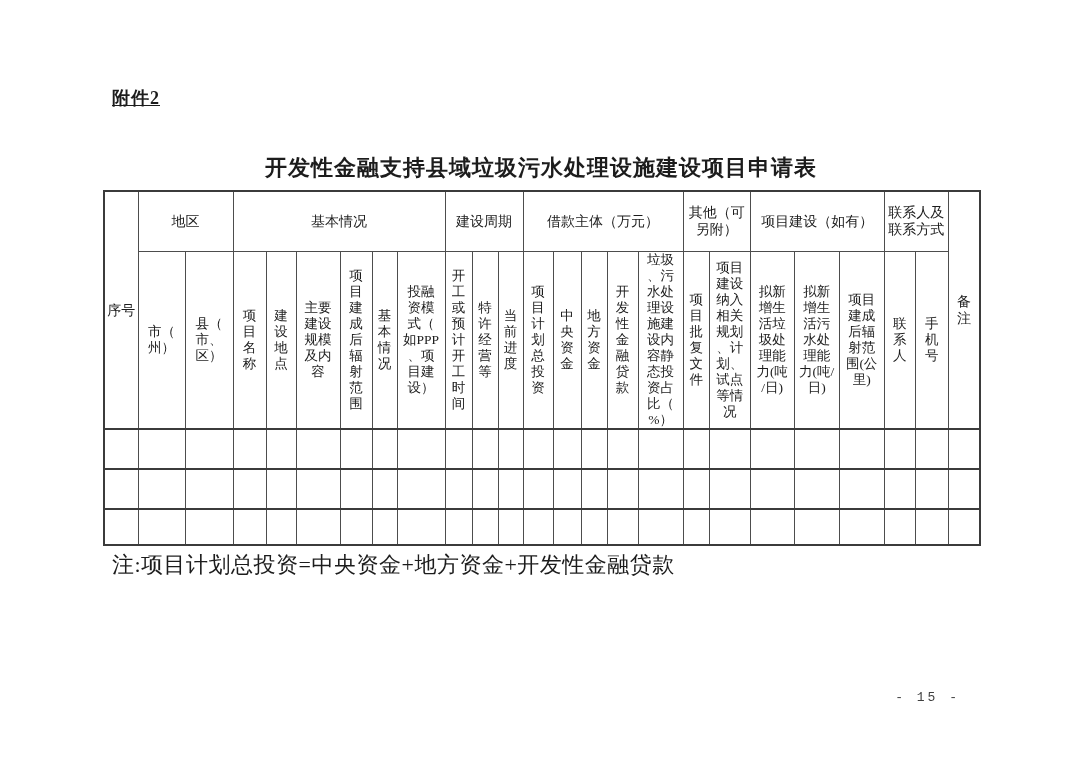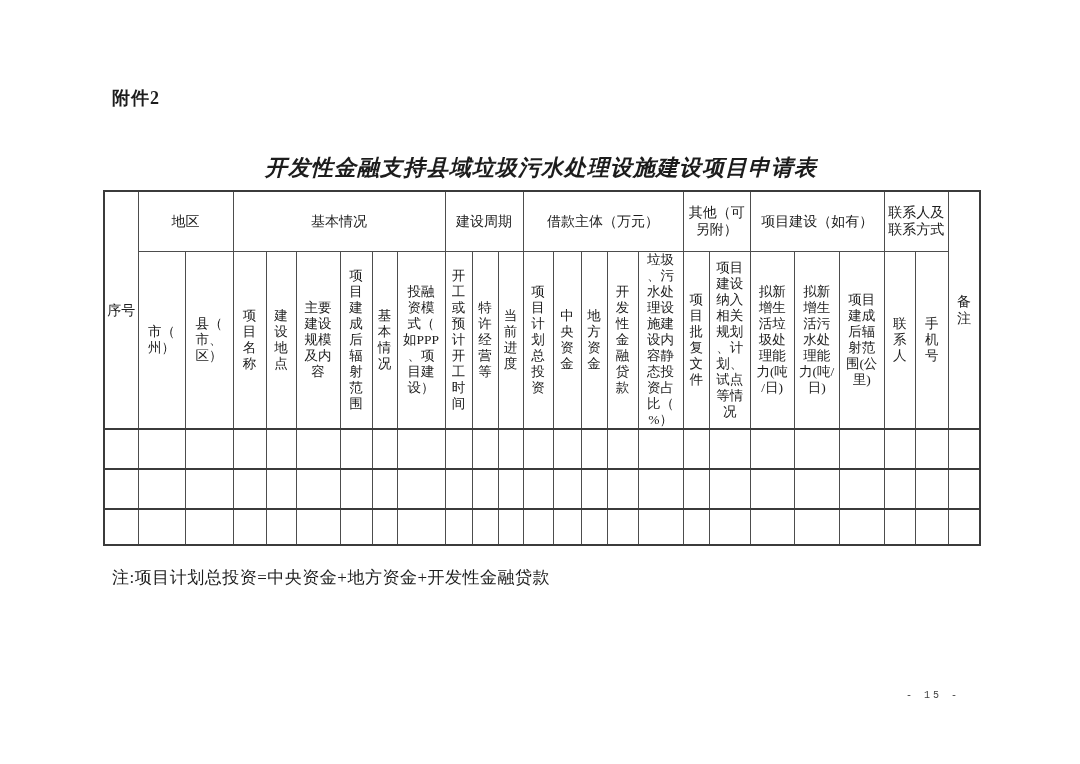--- a/index.html
+++ b/index.html
@@ -13,32 +13,32 @@
     color: #1c1c1c;
     overflow: hidden;
   }
   .attachment {
     position: absolute;
     left: 112px;
     top: 86px;
     font-size: 18px;
     font-weight: bold;
     letter-spacing: 1px;
+    text-decoration: underline;
   }
   .title {
     position: absolute;
     left: 103px;
     top: 153px;
     width: 876px;
     text-align: center;
     font-size: 22px;
     font-weight: bold;
     letter-spacing: 1px;
     white-space: nowrap;
-    font-style: italic;
   }
   table.form-table {
     position: absolute;
     left: 103px;
     top: 190px;
     width: 876px;
     border-collapse: collapse;
     table-layout: fixed;
     border: 2px solid #3b3b3b;
   }
@@ -55,29 +55,29 @@
   .group-row th { height: 60px; font-size: 14px; line-height: 17px; padding: 0 2px; }
   .sub-row th   { height: 178px; font-size: 13.5px; line-height: 16px; }
   .bold { font-weight: bold; }
   tr.data td { border-top: 2px solid #3b3b3b; }
   tr.data.r1 td { height: 40px; }
   tr.data.r2 td { height: 40px; }
   tr.data.r3 td { height: 36px; }
   .note {
     position: absolute;
     left: 112px;
-    top: 566px;
-    font-size: 17px;
+    top: 550px;
+    font-size: 22px;
     letter-spacing: 0.5px;
   }
   .pageno {
     position: absolute;
     right: 120px;
     top: 690px;
-    font-size: 10px;
+    font-size: 13px;
     letter-spacing: 3px;
     color: #3f3f3f;
     font-family: "Liberation Mono", "DejaVu Sans Mono", monospace;
   }
 </style>
 </head>
 <body>
 
 <div class="page">
 

